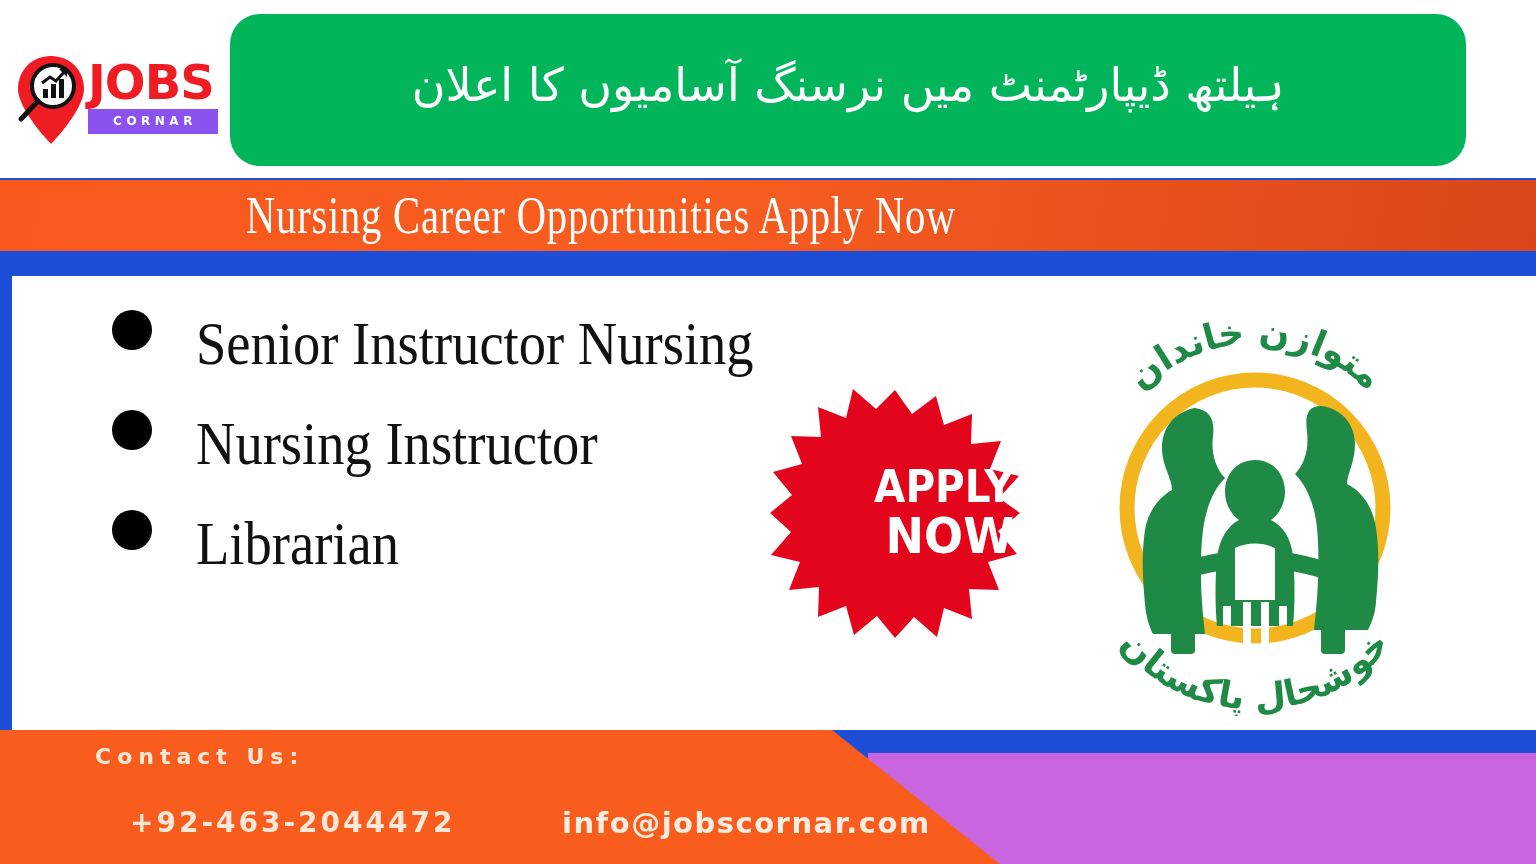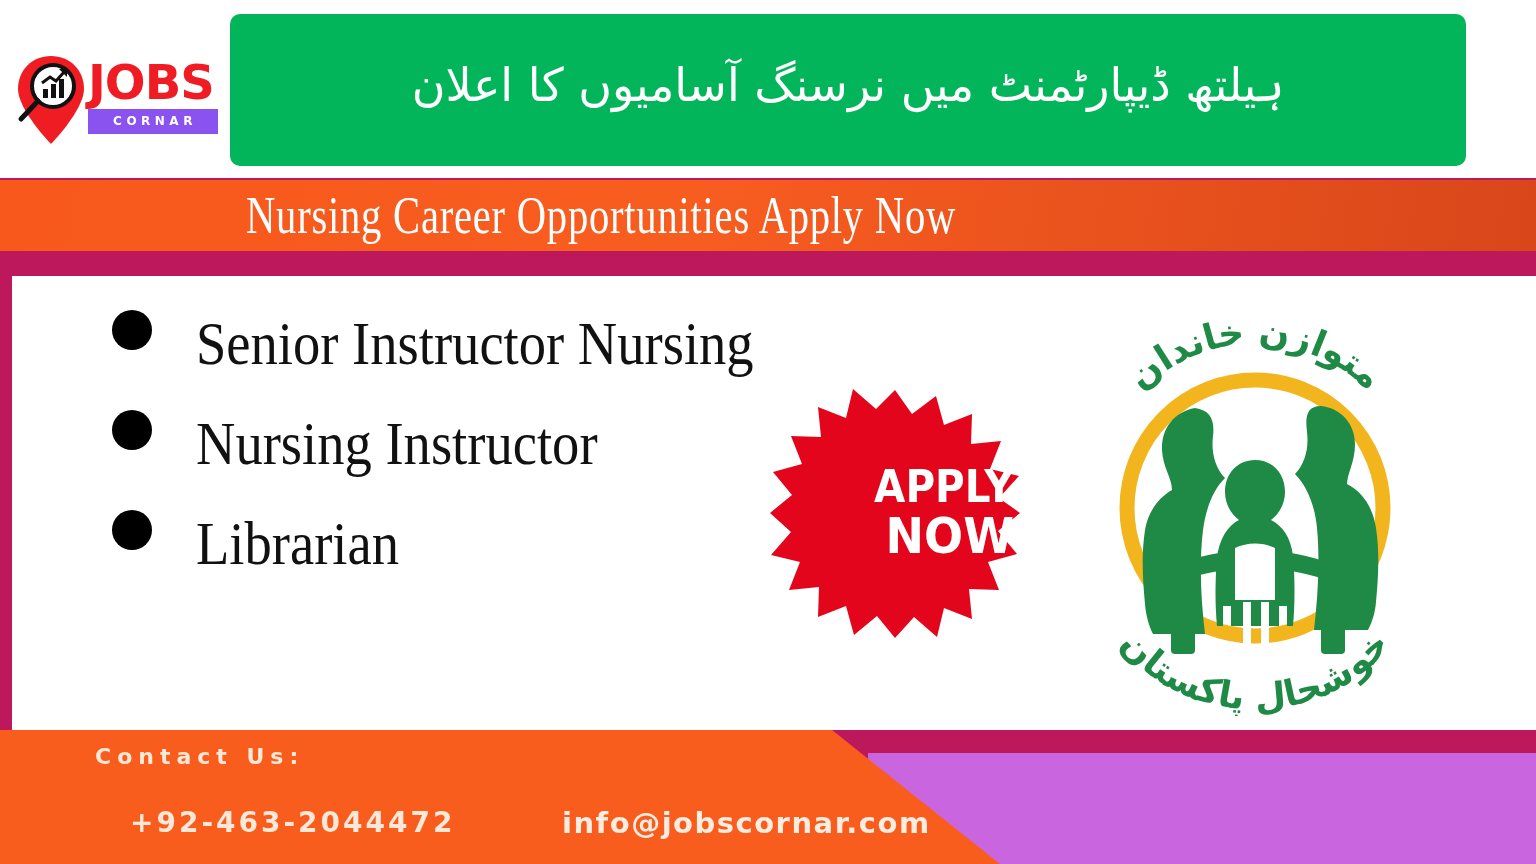--- a/index.html
+++ b/index.html
@@ -4,21 +4,21 @@
 <style>
   * { margin:0; padding:0; box-sizing:border-box; }
   html,body { width:1536px; height:864px; }
   body {
     font-family:"Liberation Sans", sans-serif;
     background:#ffffff;
     position:relative;
     overflow:hidden;
   }
 
-  .poster { position:relative; width:1536px; height:864px; background:#be185d;padding-left:32px; }
+  .poster { position:relative; width:1536px; height:864px; background:#1d4ed8;padding-left:32px; }
 
   
   .header { position:absolute; left:0; top:0; width:1536px; height:178px; background:#ffffff; }
 
   .brand-logo {
     position:absolute; left:6px; top:52px;
     width:215px; height:100px;
   }
   .pin-wrap { position:absolute; left:6px; top:0px; width:78px; height:96px; }
   .brand-word {
@@ -46,21 +46,21 @@
     line-height:25px;
     height:25px;
     padding-left:4px;
     margin-top:1px;
   }
 
   .urdu-banner {
     position:absolute; left:230px; top:14px;
     width:1236px; height:152px;
     background:#03b55a;
-    border-radius:10px;
+    border-radius:30px;
     display:flex; align-items:center; justify-content:center;
     direction:rtl;
   }
   .urdu-banner-text {
     color:#ffffff;
     font-family:"DejaVu Sans", sans-serif;
     font-size:46px;
     line-height:62px;
     font-weight:500;
     letter-spacing:0px;

